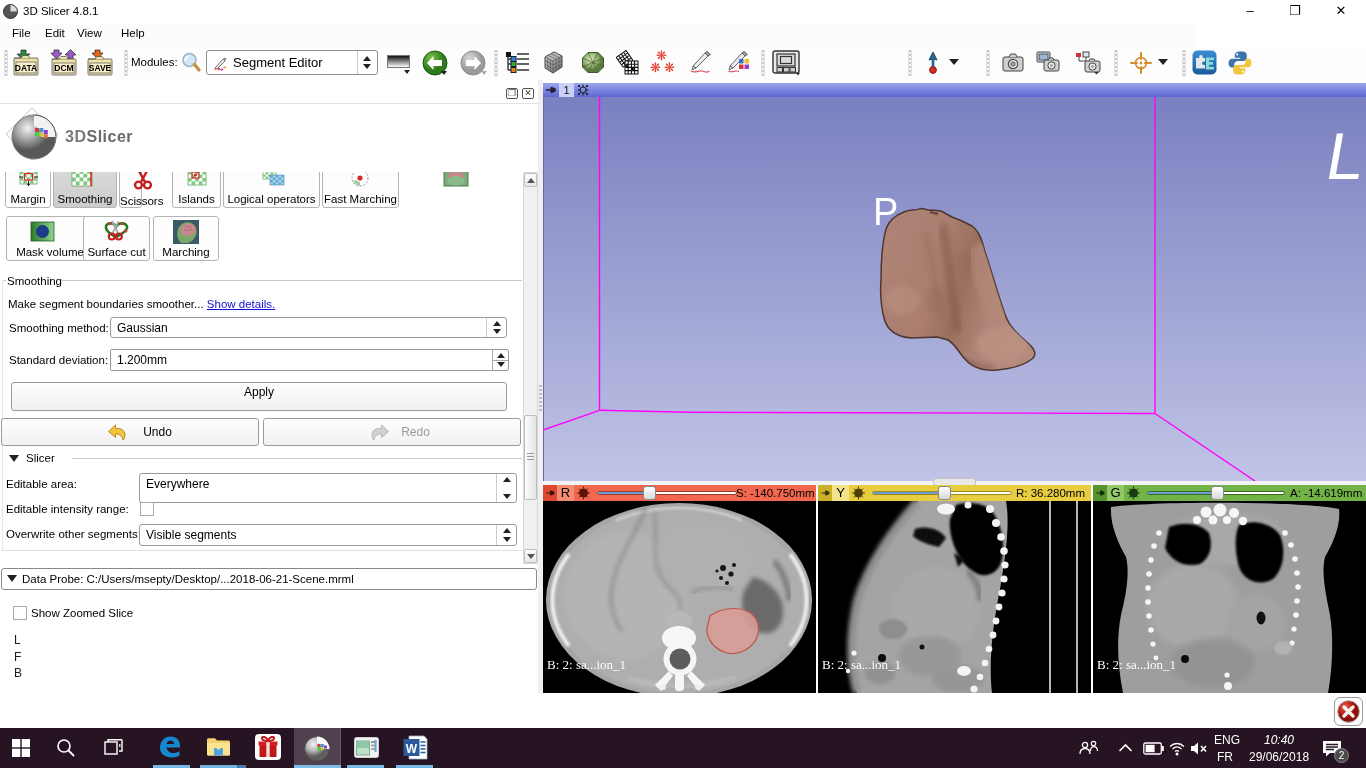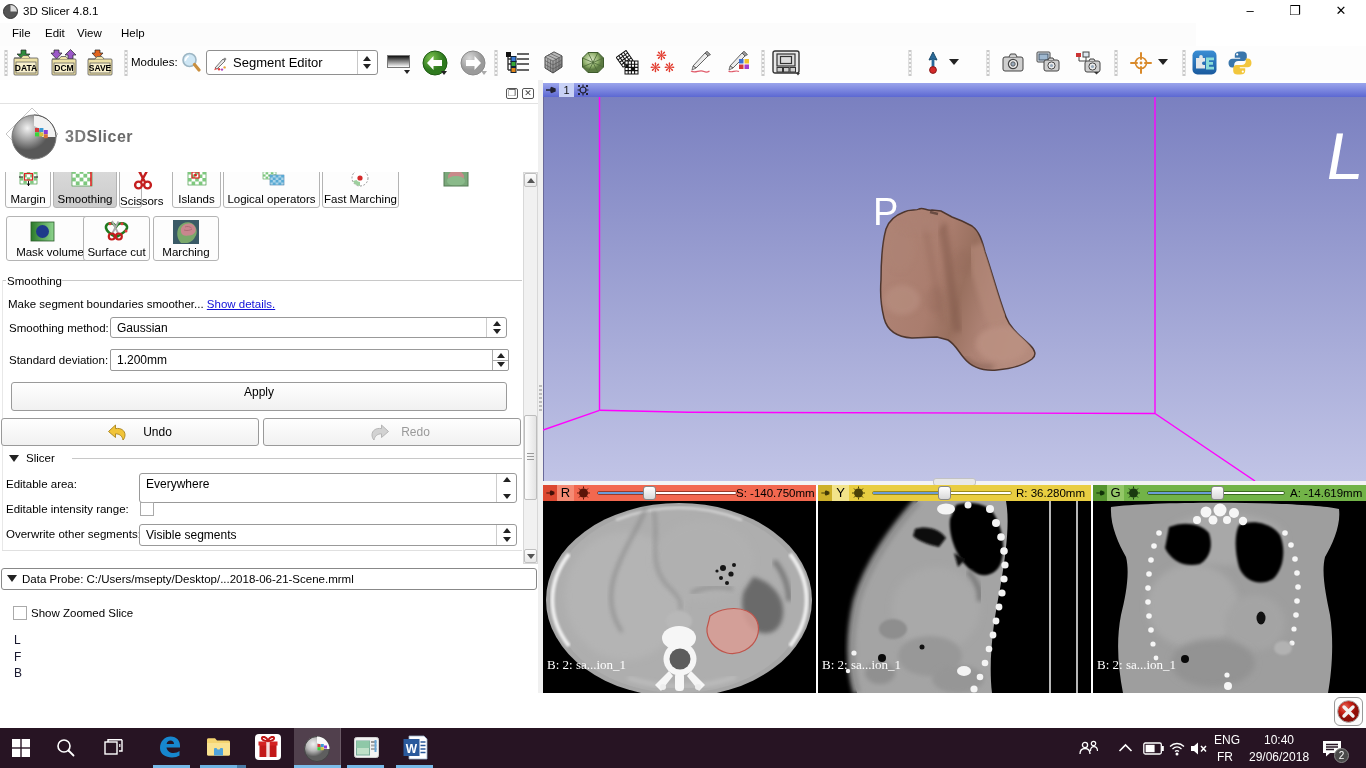--- a/index.html
+++ b/index.html
@@ -953,20 +953,20 @@
     <path d="M7 10.5 C8.3 9.3 9.7 9.3 11 10.5"></path>
   </g>
   <circle cx="9" cy="13" r="1.5" fill="#fff"></circle>
 </svg>
 <svg class="abs" style="left:1190px;top:741px" width="19" height="15" viewBox="0 0 19 15">
   <path d="M1 5 L4 5 L8 1.5 L8 13.5 L4 10 L1 10 Z" fill="#fff"></path>
   <path d="M11 5 L16 10.5 M16 5 L11 10.5" stroke="#fff" stroke-width="1.5"></path>
 </svg>
 <div class="traytxt" style="left:1214px;top:733px;">ENG</div>
 <div class="traytxt" style="left:1217px;top:750px;">FR</div>
-<div class="traytxt" style="left:1264px;top:733px;">10:40</div>
+<div class="traytxt" style="left:1264px;top:733px;font-style:italic;">10:40</div>
 <div class="traytxt" style="left:1249px;top:750px;">29/06/2018</div>
 <svg class="abs" style="left:1322px;top:740px" width="20" height="18" viewBox="0 0 20 18">
   <path d="M1 1 L19 1 L19 13 L8 13 L4 16.5 L4 13 L1 13 Z" fill="#fff"></path>
   <path d="M4 4.5 L16 4.5 M4 7 L16 7 M4 9.5 L12 9.5" stroke="#271423" stroke-width="1.3"></path>
 </svg>
 <div class="abs" style="left:1334px;top:748px;width:15px;height:15px;border-radius:50%;background:#4a4a4a;border:1px solid #888;color:#fff;font-size:10px;text-align:center;line-height:14px;">2</div>
 </div>
 
 </body></html>

